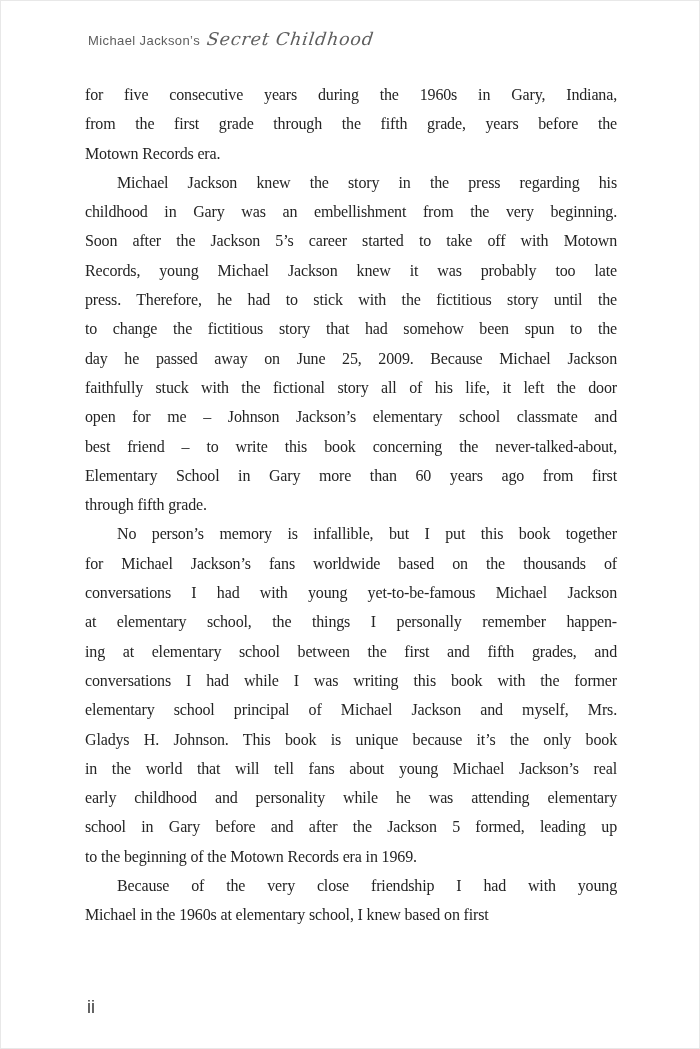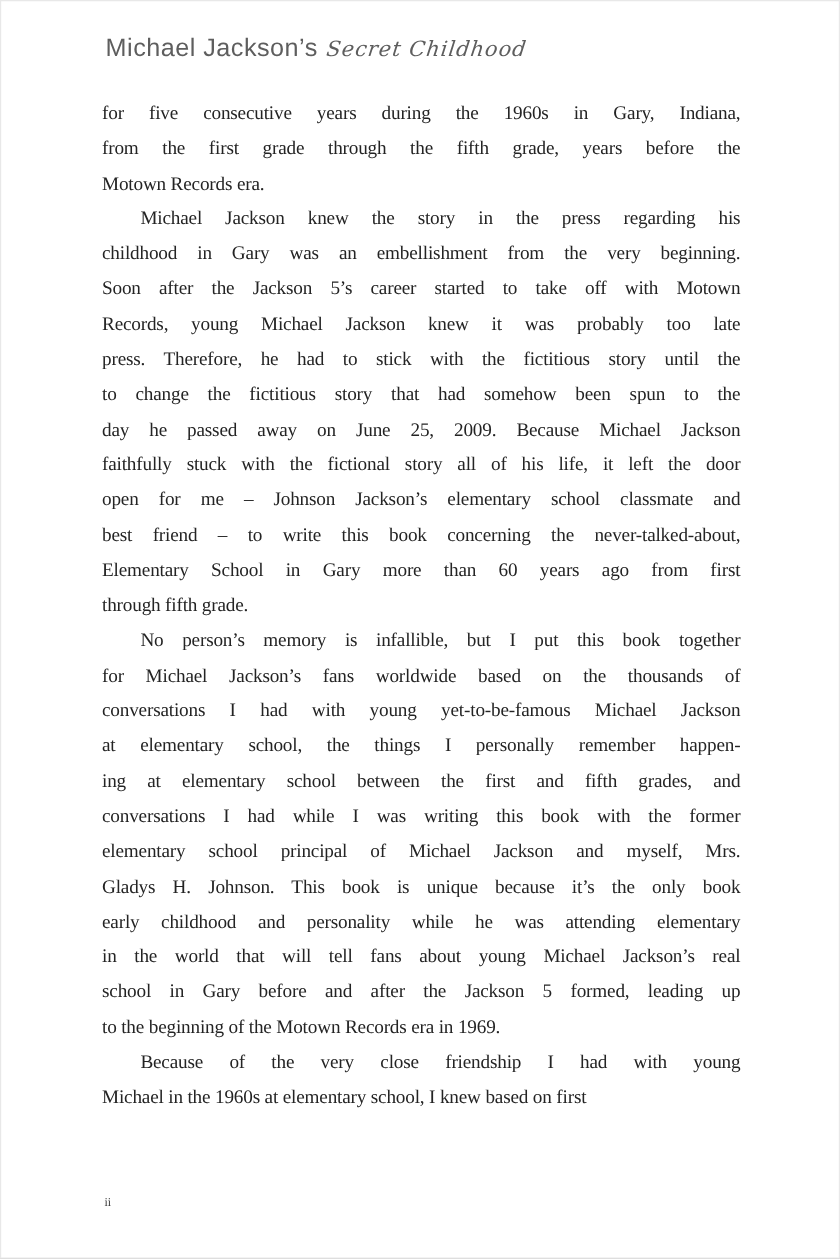--- a/index.html
+++ b/index.html
@@ -19,21 +19,21 @@
   
   .running-head {
     position: absolute;
     left: 88px;
     top: 29px;
     white-space: nowrap;
     color: var(--header-text, #5e5e5e);
   }
   .head-prefix {
     font-family: "Liberation Sans", sans-serif;
-    font-size: 21px;
+    font-size: 13px;
     letter-spacing: 0.4px;
   }
   .head-script {
     display: inline-block;
     font-family: "DejaVu Serif", serif;
     font-style: italic;
     font-size: 17.5px;
     letter-spacing: 0.8px;
     margin-left: 7px;
     transform: skewX(-7deg);
@@ -58,22 +58,22 @@
     text-align-last: left;
   }
   .line.indent {
     text-indent: 32px;
   }
   
   .page-number {
     position: absolute;
     left: 87px;
     top: 997px;
-    font-family: Liberation Serif, serif;
-    font-size: 10px;
+    font-family: Liberation Sans, sans-serif;
+    font-size: 18px;
     color: var(--page-number, #3c3c3c);
   }
 </style>
 </head>
 <body>
 
 <div class="page">
 
   <div class="running-head">
     <span class="head-prefix">Michael Jackson’s</span><span class="head-script">Secret Childhood</span>
@@ -101,22 +101,22 @@
       </div>
       <div class="para">
         <div class="line indent">No person’s memory is infallible, but I put this book together</div>
         <div class="line">for Michael Jackson’s fans worldwide based on the thousands of</div>
         <div class="line">conversations I had with young yet-to-be-famous Michael Jackson</div>
         <div class="line">at elementary school, the things I personally remember happen-</div>
         <div class="line">ing at elementary school between the first and fifth grades, and</div>
         <div class="line">conversations I had while I was writing this book with the former</div>
         <div class="line">elementary school principal of Michael Jackson and myself, Mrs.</div>
         <div class="line">Gladys H. Johnson. This book is unique because it’s the only book</div>
+        <div class="line">in the world that will tell fans about young Michael Jackson’s real</div>
         <div class="line">early childhood and personality while he was attending elementary</div>
-        <div class="line">in the world that will tell fans about young Michael Jackson’s real</div>
         <div class="line">school in Gary before and after the Jackson 5 formed, leading up</div>
         <div class="line last">to the beginning of the Motown Records era in 1969.</div>
       </div>
       <div class="para">
         <div class="line indent">Because of the very close friendship I had with young</div>
         <div class="line last">Michael in the 1960s at elementary school, I knew based on first</div>
       </div>
     </div>
 
   <div class="page-number">ii</div>

